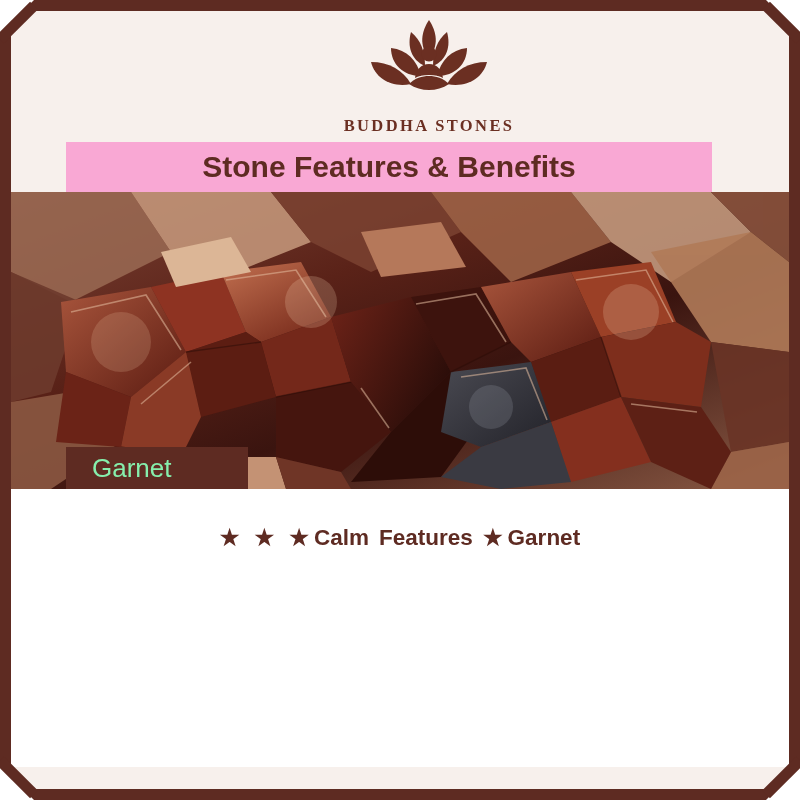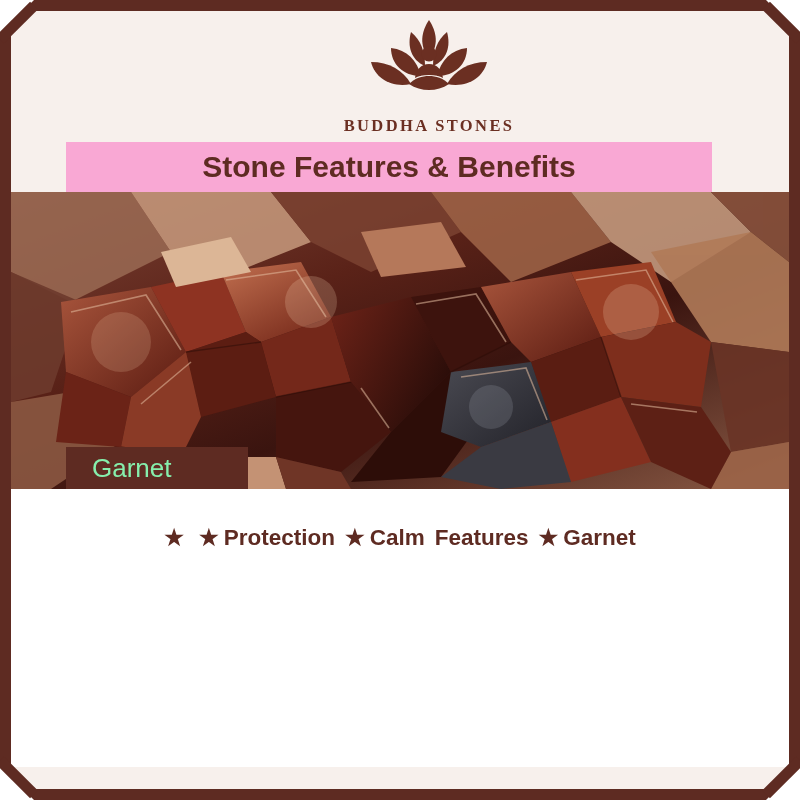--- a/index.html
+++ b/index.html
@@ -356,21 +356,20 @@
     <span class="name-tab-text">Garnet</span>
   </div>
 
   <div class="content-card">
     <div class="benefits-row">
       <div class="benefit">
         <span class="star">★</span>
       </div>
       <div class="benefit">
         <span class="star">★</span>
-        <span>Protection</span>
       </div>
       <div class="benefit">
         <span class="star">★</span>
         <span>Calm</span>
       </div>
       <div class="benefit no-star">
 
         <span>Features</span>
       </div>
       <div class="benefit">

